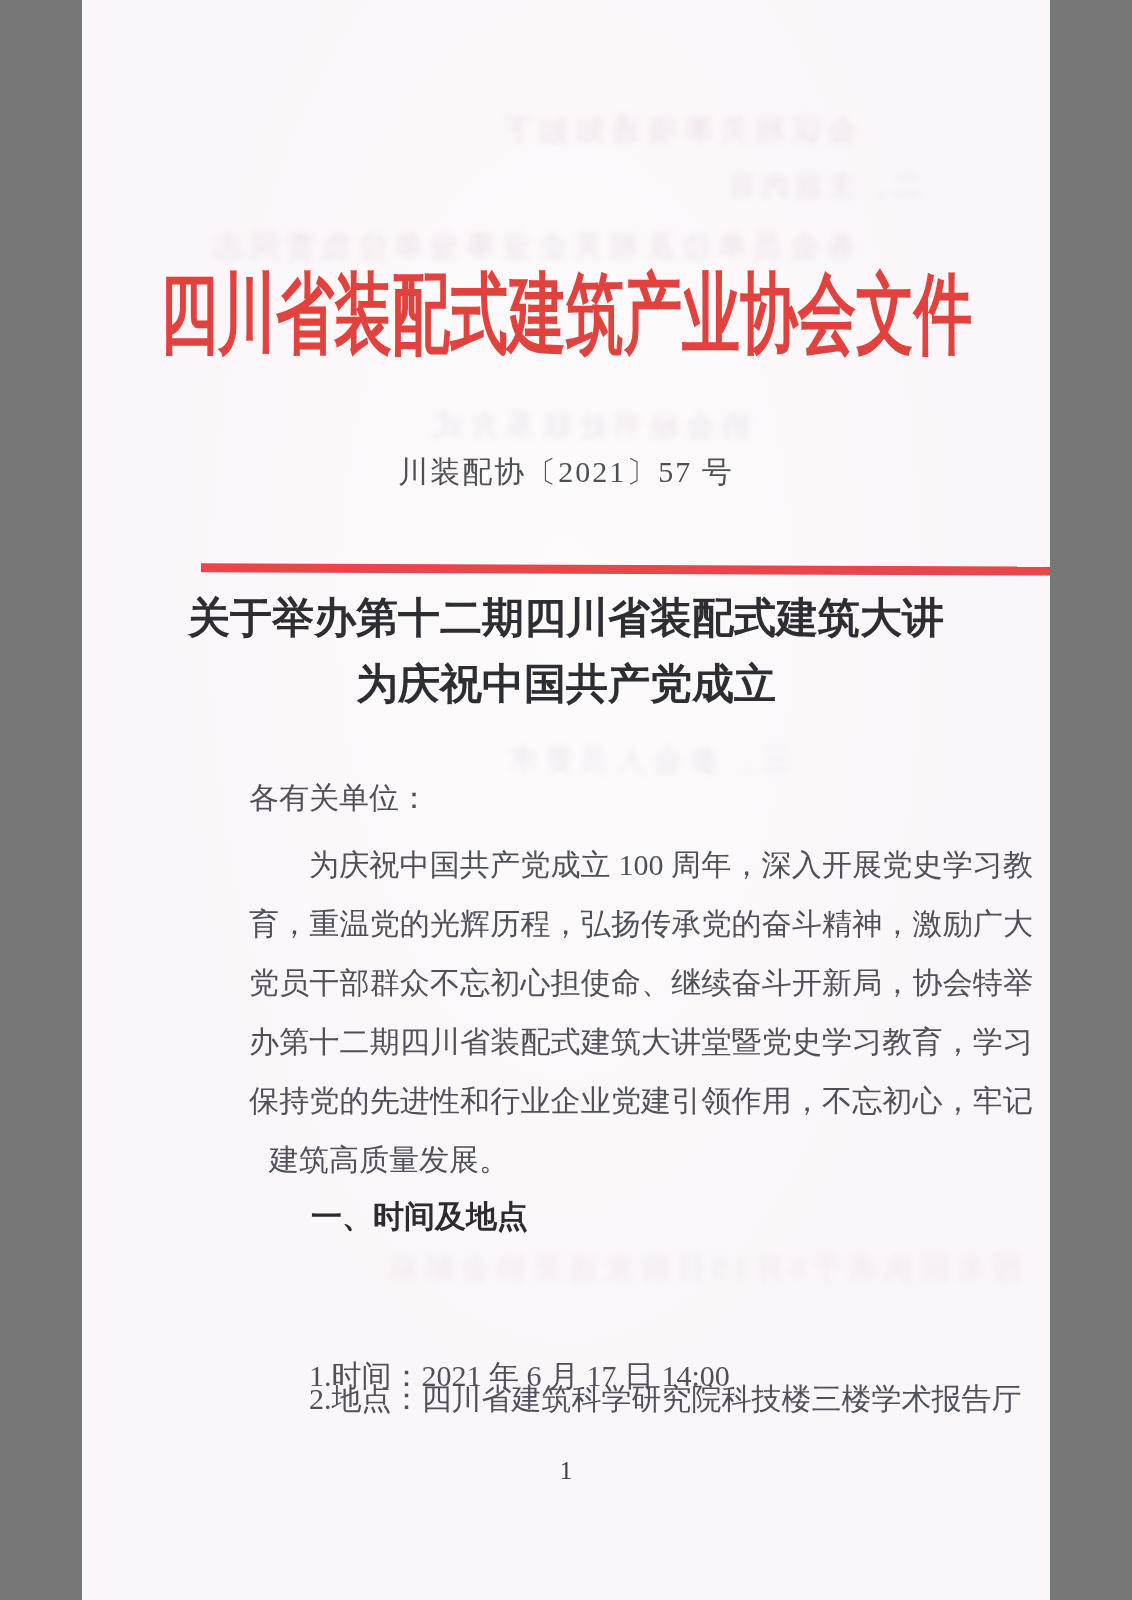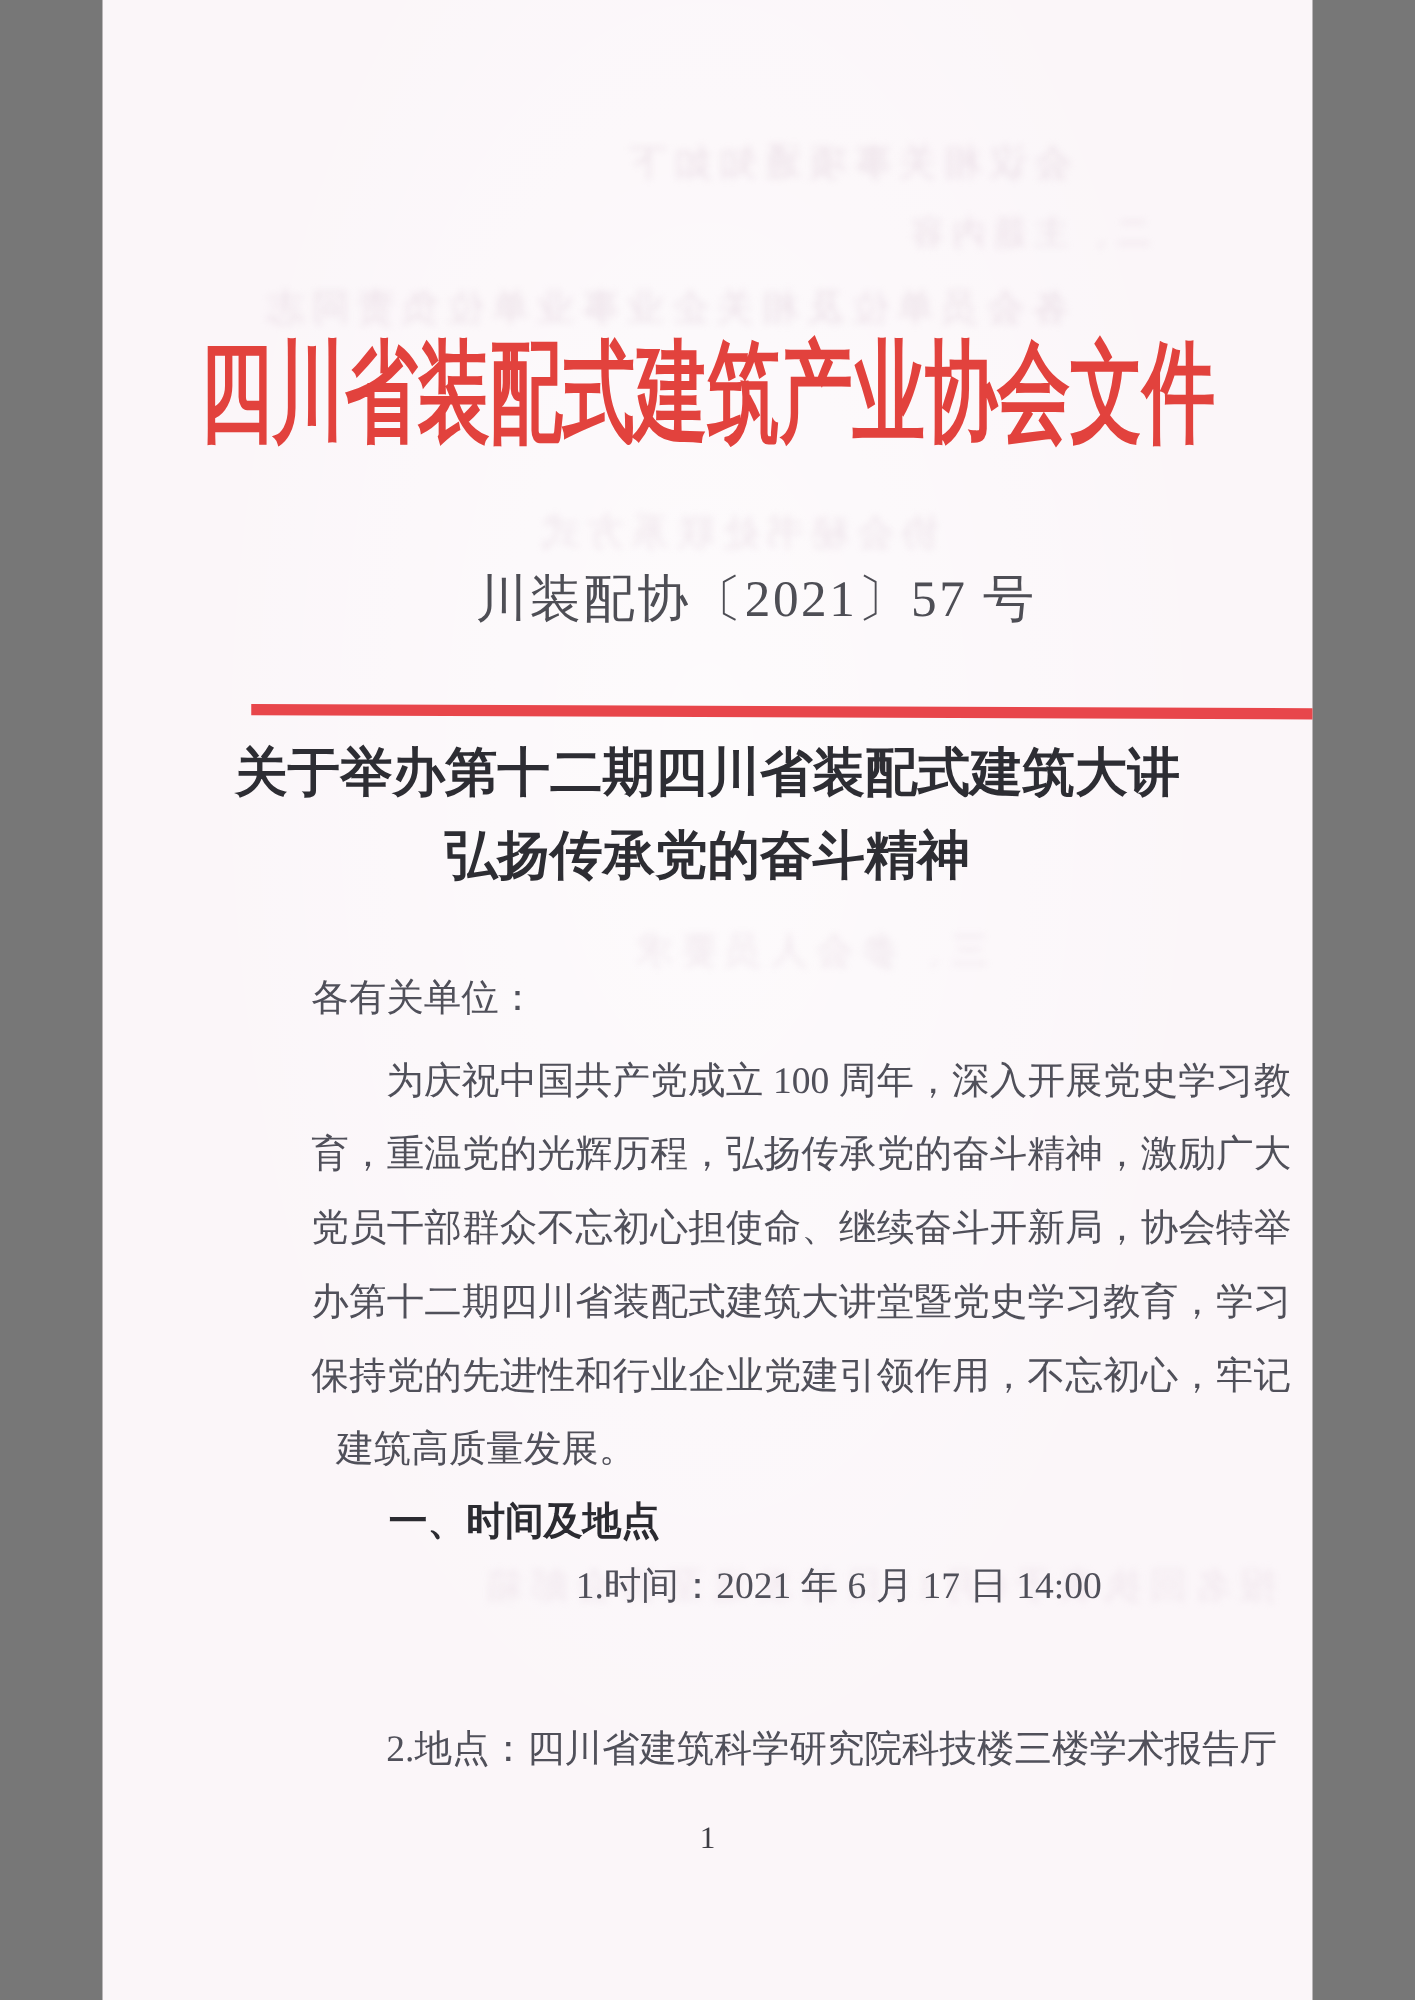--- a/index.html
+++ b/index.html
@@ -52,25 +52,24 @@
     font-weight: bold;
     white-space: nowrap;
     transform: scaleY(1.52);
     transform-origin: 50% 50%;
   }
 
   .doc-number {
     position: absolute;
     top: 452px; left: 0; width: 100%;
     text-align: center;
-    font-size: 41px;
+    font-size: 30px;
     color: #4e4e55;
     letter-spacing: 2px;
     white-space: nowrap;
-    padding-left: 39px;
   }
 
   .red-rule {
     position: absolute;
     top: 565px; left: 119px;
     width: 913px; height: 9px;
     background: var(--rule_red, #e8464b);
     transform: rotate(0.22deg);
   }
 
@@ -106,21 +105,21 @@
   .para .jlast { text-align-last: left; white-space: normal; margin-left: 20px; }
 
   .section-heading {
     top: 1196px;
     text-indent: 2em;
     font-weight: bold;
     color: #2b2b31;
     font-size: 31px;
     white-space: nowrap;
   }
-  .item1 { top: 1248px; text-indent: 2em; white-space: nowrap; text-align: center; }
+  .item1 { top: 1356px; text-indent: 2em; white-space: nowrap; }
   .item2 { top: 1379px; text-indent: 2em; white-space: nowrap; }
 
   .page-number {
     position: absolute;
     top: 1457px; left: 0; width: 100%;
     text-align: center;
     font-size: 25px;
     color: #3d3d44;
   }
 </style>
@@ -137,21 +136,21 @@
   <div class="bleed bt6">报名回执表于6月15日前发送至协会邮箱</div>
 
   <div class="org-title">四川省装配式建筑产业协会文件</div>
 
   <div class="doc-number">川装配协〔2021〕57 号</div>
 
   <div class="red-rule"></div>
 
   <div class="doc-title">
     <div>关于举办第十二期四川省装配式建筑大讲</div>
-    <div>弘扬传承党的奋斗精神</div>
+    <div>为庆祝中国共产党成立</div>
   </div>
 
   <div class="body-text salutation">各有关单位：</div>
 
   <div class="body-text para">
     <div class="jline jfirst">为庆祝中国共产党成立 100 周年，深入开展党史学习教</div>
     <div class="jline">育，重温党的光辉历程，弘扬传承党的奋斗精神，激励广大</div>
     <div class="jline">党员干部群众不忘初心担使命、继续奋斗开新局，协会特举</div>
     <div class="jline">办第十二期四川省装配式建筑大讲堂暨党史学习教育，学习</div>
     <div class="jline">保持党的先进性和行业企业党建引领作用，不忘初心，牢记</div>

